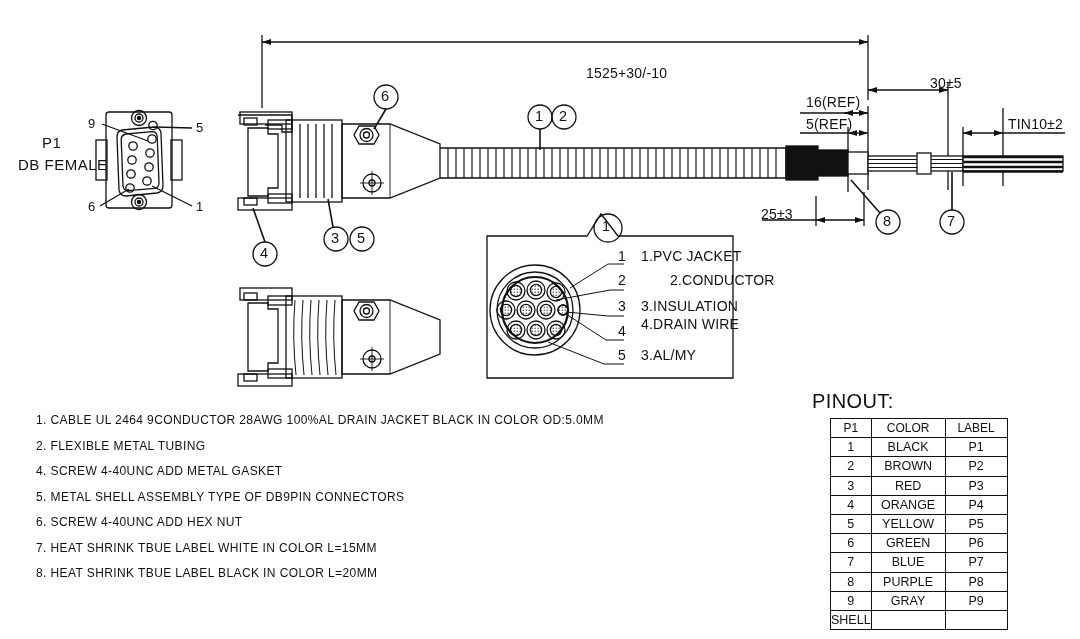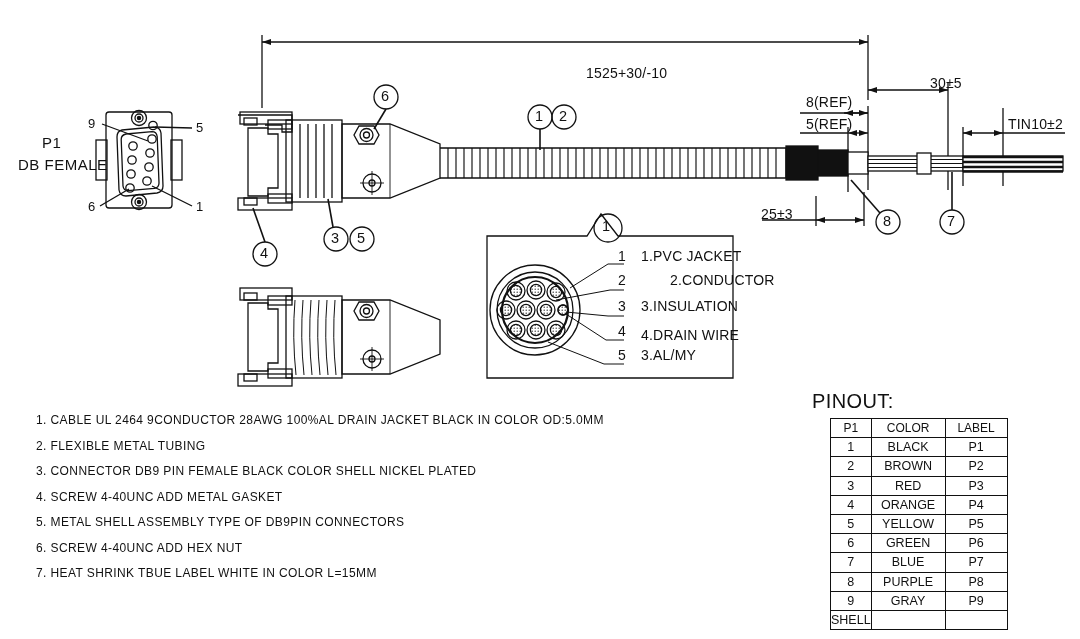--- a/index.html
+++ b/index.html
@@ -347,21 +347,21 @@
         <line x1="606" y1="340" x2="624" y2="340" stroke-width="1"></line>
         <line x1="548" y1="342" x2="604" y2="364" stroke-width="1"></line>
         <line x1="604" y1="364" x2="624" y2="364" stroke-width="1"></line>
       </g>
     </g>
   </svg>
 
   <div class="txt dim" style="left:586px; top:25px;margin-top:40px;">1525+30/-10</div>
 
   <div class="txt dim" style="left:930px; top:75px;">30±5</div>
-  <div class="txt dim" style="left:806px; top:94px;">8(REF)</div>
+  <div class="txt dim" style="left:806px; top:94px;">16(REF)</div>
   <div class="txt dim" style="left:806px; top:116px;">5(REF)</div>
   <div class="txt dim" style="left:1008px; top:116px;">TIN10±2</div>
   <div class="txt dim" style="left:761px; top:206px;">25±3</div>
 
   <div class="txt connlbl" style="left:42px; top:134px;">P1</div>
   <div class="txt connlbl" style="left:18px; top:156px;">DB FEMALE</div>
 
   <div class="txt pinlbl" style="left:88px; top:116px;">9</div>
   <div class="txt pinlbl" style="left:196px; top:120px;">5</div>
   <div class="txt pinlbl" style="left:88px; top:199px;">6</div>
@@ -381,34 +381,34 @@
     <div class="txt leg-num" style="left:618px; top:248px;">1</div>
     <div class="txt leg-txt" style="left:641px; top:248px;">1.PVC JACKET</div>
 
     <div class="txt leg-num" style="left:618px; top:272px;">2</div>
     <div class="txt leg-txt" style="left:641px; top:272px;margin-left:29px;">2.CONDUCTOR</div>
 
     <div class="txt leg-num" style="left:618px; top:298px;">3</div>
     <div class="txt leg-txt" style="left:641px; top:298px;">3.INSULATION</div>
 
     <div class="txt leg-num" style="left:618px; top:323px;">4</div>
-    <div class="txt leg-txt" style="left:641px; top:327px;text-align:center;">4.DRAIN WIRE</div>
+    <div class="txt leg-txt" style="left:641px; top:316px;text-align:center;">4.DRAIN WIRE</div>
 
     <div class="txt leg-num" style="left:618px; top:347px;">5</div>
     <div class="txt leg-txt" style="left:641px; top:347px;">3.AL/MY</div>
   </div>
 
   <div id="spec-block">
     <div class="spec-item">1. CABLE UL 2464 9CONDUCTOR 28AWG 100%AL DRAIN JACKET BLACK IN COLOR OD:5.0MM</div>
     <div class="spec-item">2. FLEXIBLE METAL TUBING</div>
-    <div class="spec-item">3. CONNECTOR DB9 PIN FEMALE BLACK COLOR SHELL NICKEL PLATED</div>
     <div class="spec-item">4. SCREW 4-40UNC ADD METAL GASKET</div>
     <div class="spec-item">5. METAL SHELL ASSEMBLY TYPE OF DB9PIN CONNECTORS</div>
     <div class="spec-item">6. SCREW 4-40UNC ADD HEX NUT</div>
     <div class="spec-item">7. HEAT SHRINK TBUE LABEL WHITE IN COLOR L=15MM</div>
+    <div class="spec-item">8. HEAT SHRINK TBUE LABEL BLACK IN COLOR L=20MM</div>
   </div>
 
   <div id="pinout-title">PINOUT:</div>
   <table id="pinout-table">
     <thead>
       <tr>
         <td class="c-pin">P1</td>
         <td class="c-color">COLOR</td>
         <td class="c-label">LABEL</td>
       </tr>

